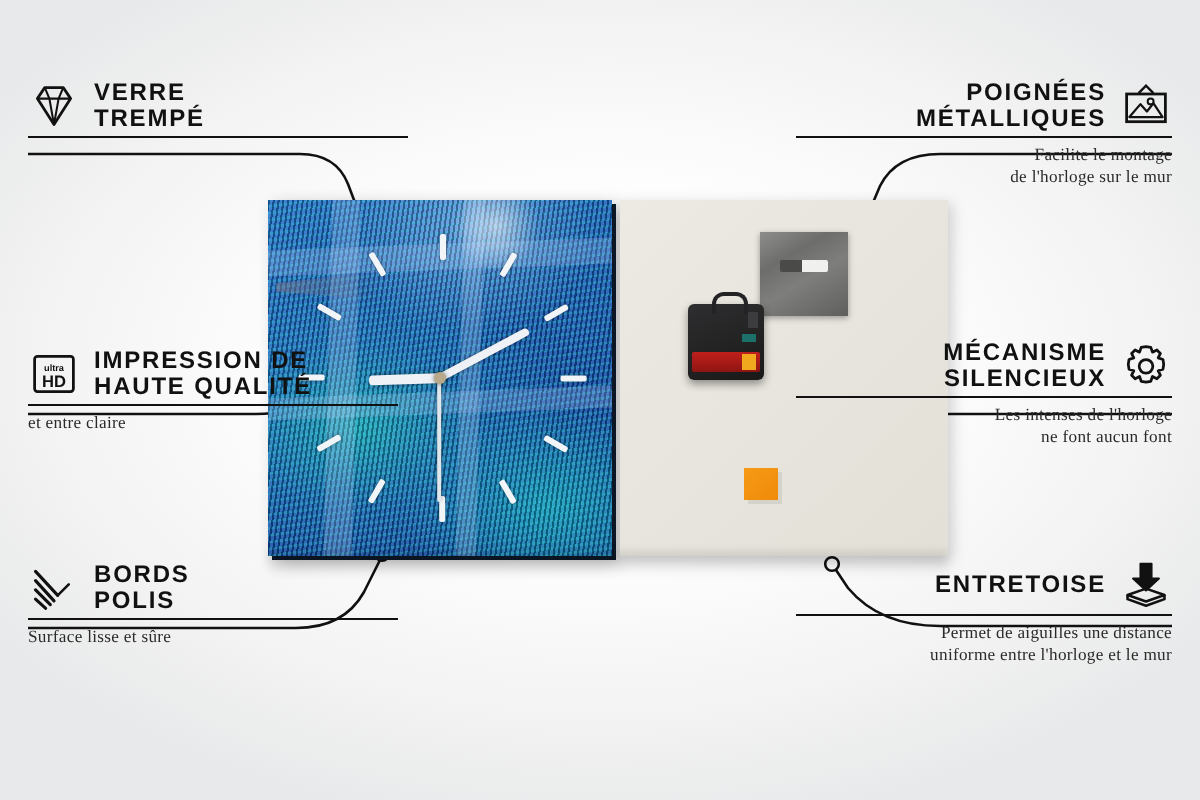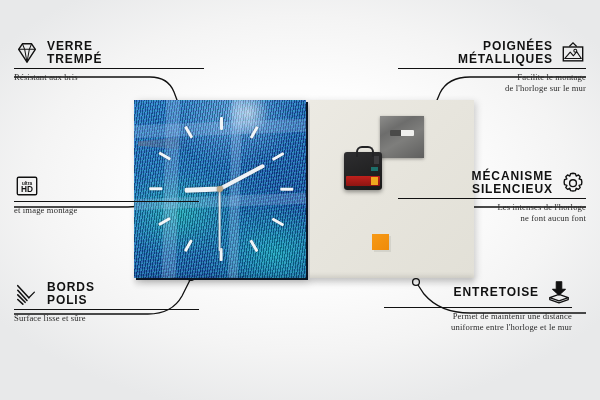--- a/index.html
+++ b/index.html
@@ -104,21 +104,21 @@
   .c-verre{left:14px;top:40px;width:190px;}
   .c-verre .rule{width:190px;}
   .c-impression{left:14px;top:174px;width:185px;}
   .c-impression .rule{width:185px;}
   .c-bords{left:14px;top:281px;width:185px;}
   .c-bords .rule{width:185px;}
   .c-poignees{left:398px;top:40px;width:188px;}
   .c-poignees .rule{width:188px;margin-left:auto;}
   .c-mecanisme{left:398px;top:170px;width:188px;}
   .c-mecanisme .rule{width:188px;margin-left:auto;}
-  .c-entretoise{left:384px;top:280px;width:188px;}
+  .c-entretoise{left:398px;top:280px;width:188px;}
   .c-entretoise .rule{width:188px;margin-left:auto;}
 </style>
 </head>
 <body>
 
 <div id="stage">
 
   <svg id="wires" viewBox="0 0 600 400" fill="none">
 
     <path d="M14 77 H150 Q168 77 174 92 L180 108" stroke="#111" stroke-width="1.3" fill="none"></path>
@@ -193,33 +193,36 @@
       <svg class="ico" viewBox="0 0 28 26">
         <path d="M5 9 L9 3 H19 L23 9 L14 23 Z" fill="none" stroke="#111" stroke-width="1.5" stroke-linejoin="round"></path>
         <path d="M5 9 H23 M9 3 L11.5 9 L14 23 M19 3 L16.5 9 L14 23 M11.5 9 H16.5" fill="none" stroke="#111" stroke-width="1.1"></path>
       </svg>
       <div>
         <div class="cal-title">VERRE</div>
         <div class="cal-title">TREMPÉ</div>
       </div>
     </div>
     <div class="rule"></div>
-    <div class="cal-sub">Résistant aux bris</div>
   </div>
 
   <div class="callout c-impression">
     <div class="cal-head">
       <svg class="ico" viewBox="0 0 28 26">
         <rect x="3.5" y="3.5" width="21" height="19" rx="1.5" fill="none" stroke="#111" stroke-width="1.5"></rect>
         <text x="14" y="11.5" font-family="Liberation Sans, sans-serif" font-size="5" font-weight="bold" fill="#111" text-anchor="middle">ultra</text>
         <text x="14" y="20" font-family="Liberation Sans, sans-serif" font-size="9" font-weight="bold" fill="#111" text-anchor="middle">HD</text>
       </svg>
-    </div>
-    <div class="rule"></div>
-    <div class="cal-sub">et image montage</div>
+      <div>
+        <div class="cal-title">IMPRESSION DE</div>
+        <div class="cal-title">HAUTE QUALITÉ</div>
+      </div>
+    </div>
+    <div class="rule"></div>
+    <div class="cal-sub">et entre claire</div>
   </div>
 
   <div class="callout right c-poignees">
     <div class="cal-head">
       <div>
         <div class="cal-title">POIGNÉES</div>
         <div class="cal-title">MÉTALLIQUES</div>
       </div>
       <svg class="ico" viewBox="0 0 28 26">
         <path d="M10 6 L14 2 L18 6" fill="none" stroke="#111" stroke-width="1.3"></path>
@@ -270,17 +273,17 @@
       <div>
         <div class="cal-title">ENTRETOISE</div>
       </div>
       <svg class="ico" viewBox="0 0 28 26">
         <path d="M11 2 H17 V10 H21 L14 16.5 L7 10 H11 Z" fill="#111" stroke="#111" stroke-width="1.1" stroke-linejoin="round"></path>
         <path d="M14 15.5 L24 19 L14 22.5 L4 19 Z" fill="none" stroke="#111" stroke-width="1.4" stroke-linejoin="round"></path>
         <path d="M4 19 v2.2 L14 24.8 L24 21.2 V19" fill="none" stroke="#111" stroke-width="1.4" stroke-linejoin="round"></path>
       </svg>
     </div>
     <div class="rule"></div>
-    <div class="cal-sub">Permet de maintenir une distance</div>
+    <div class="cal-sub">Permet de aiguilles une distance</div>
     <div class="cal-sub">uniforme entre l'horloge et le mur</div>
   </div>
 
 </div>
 
 </body></html>

